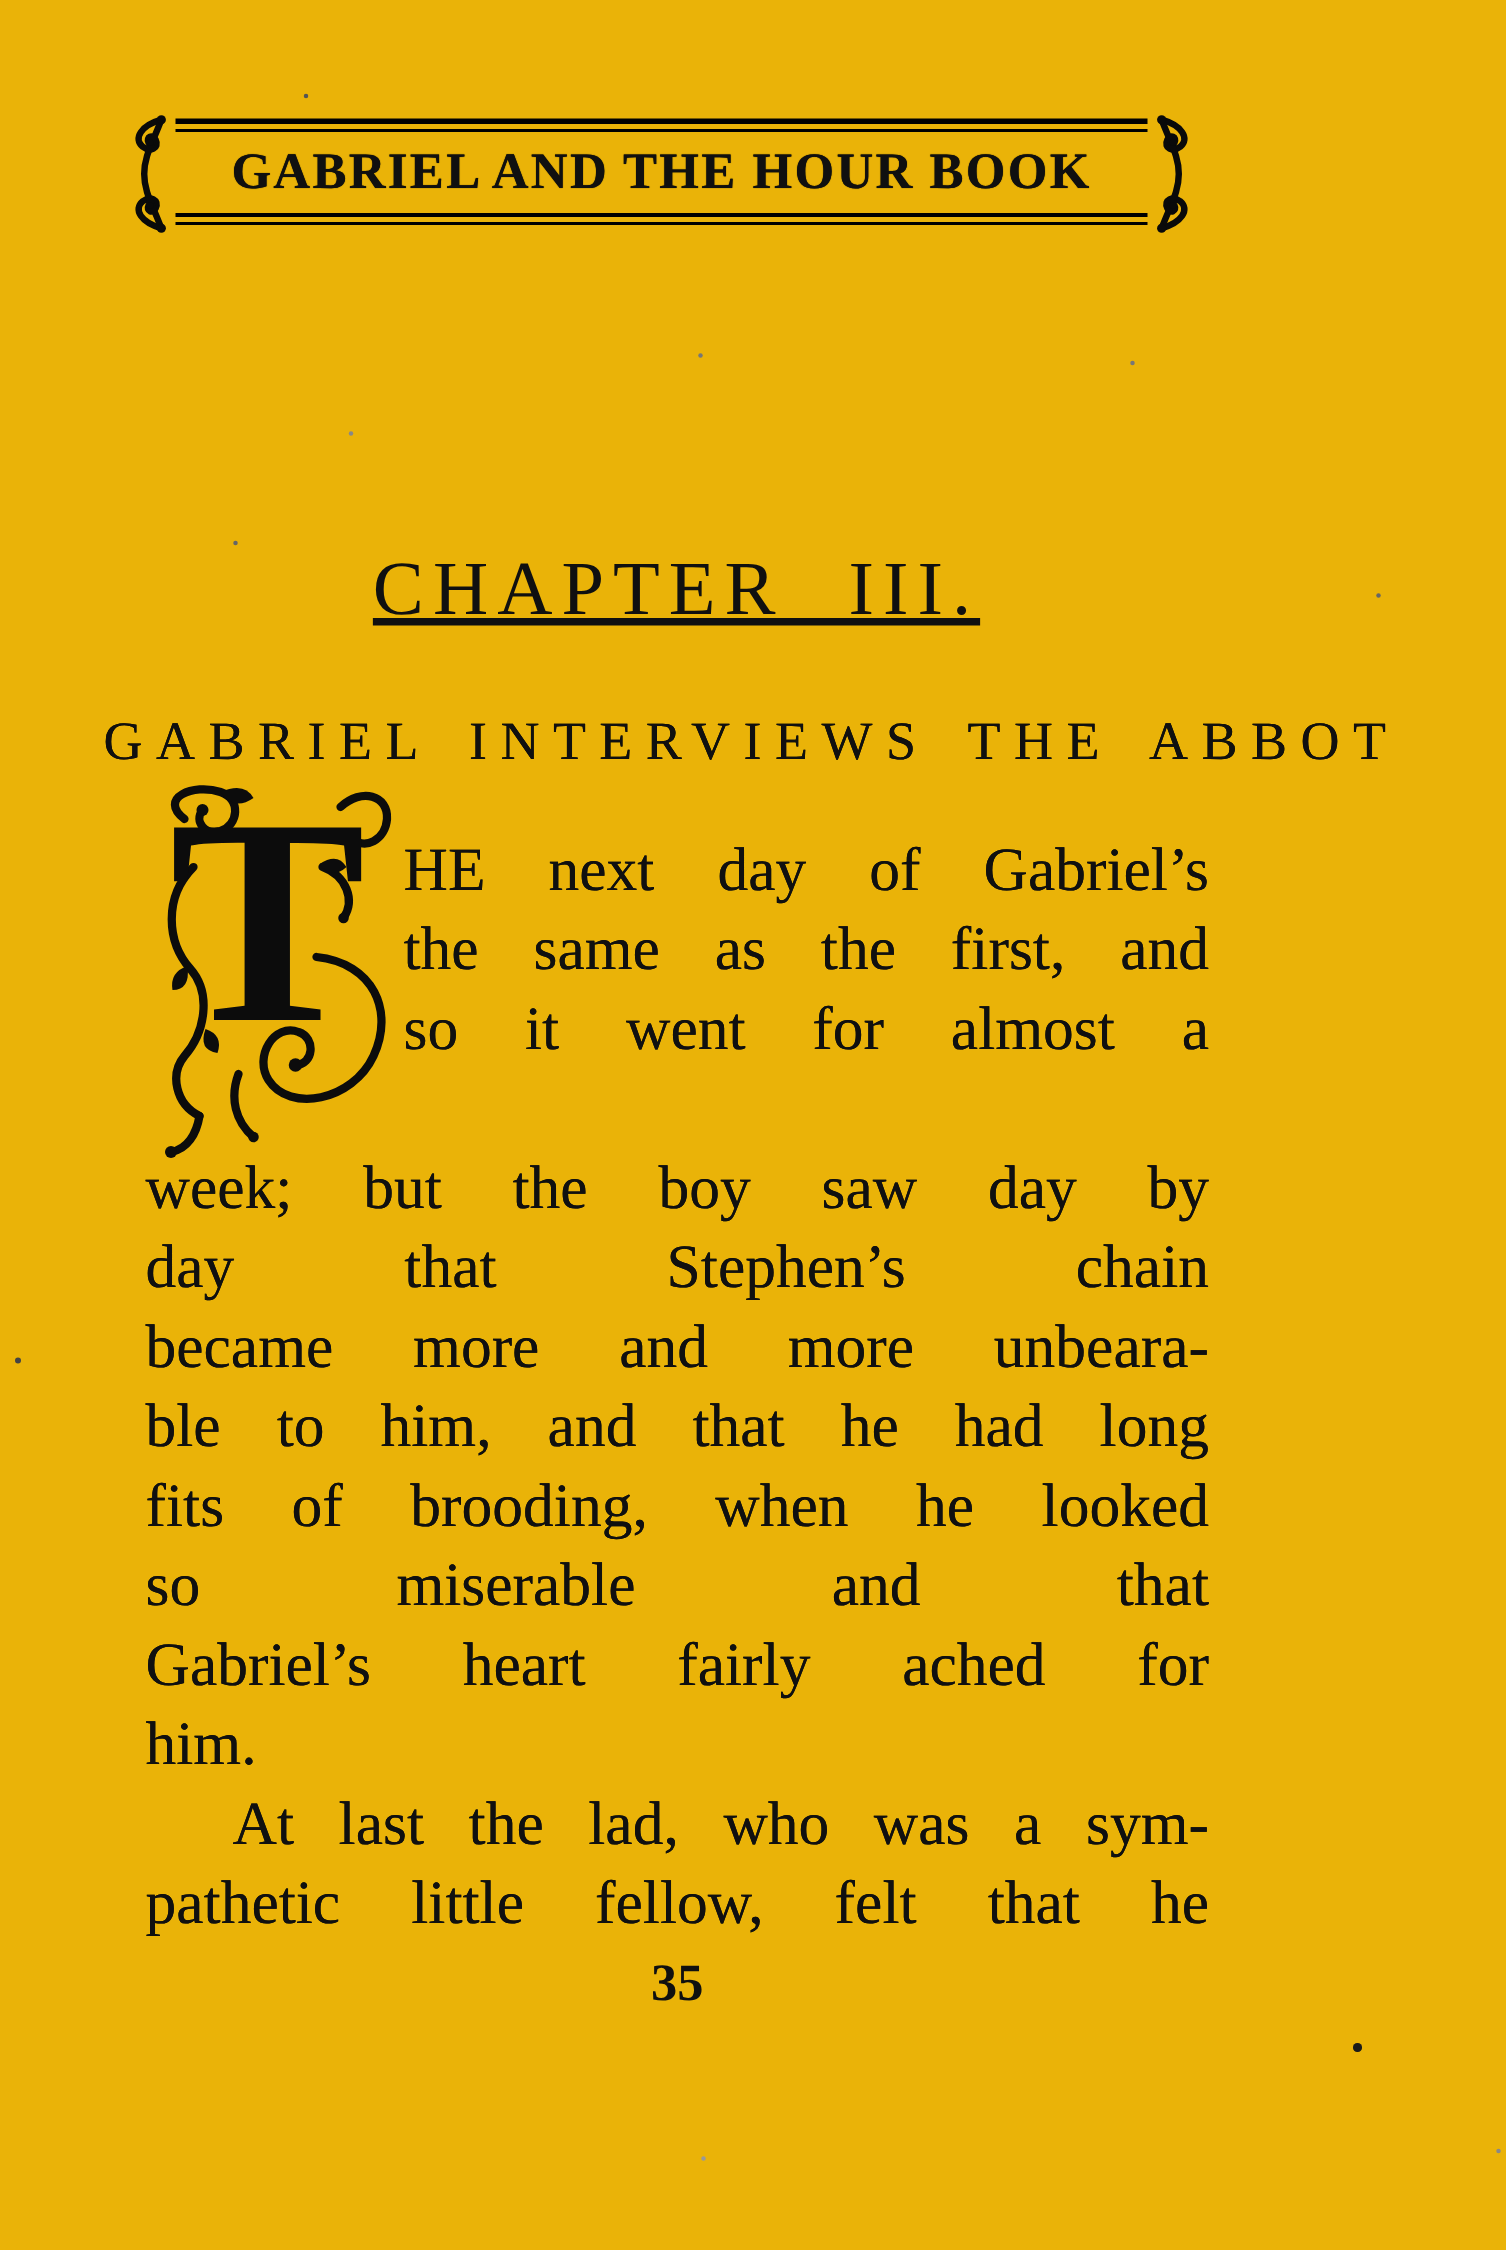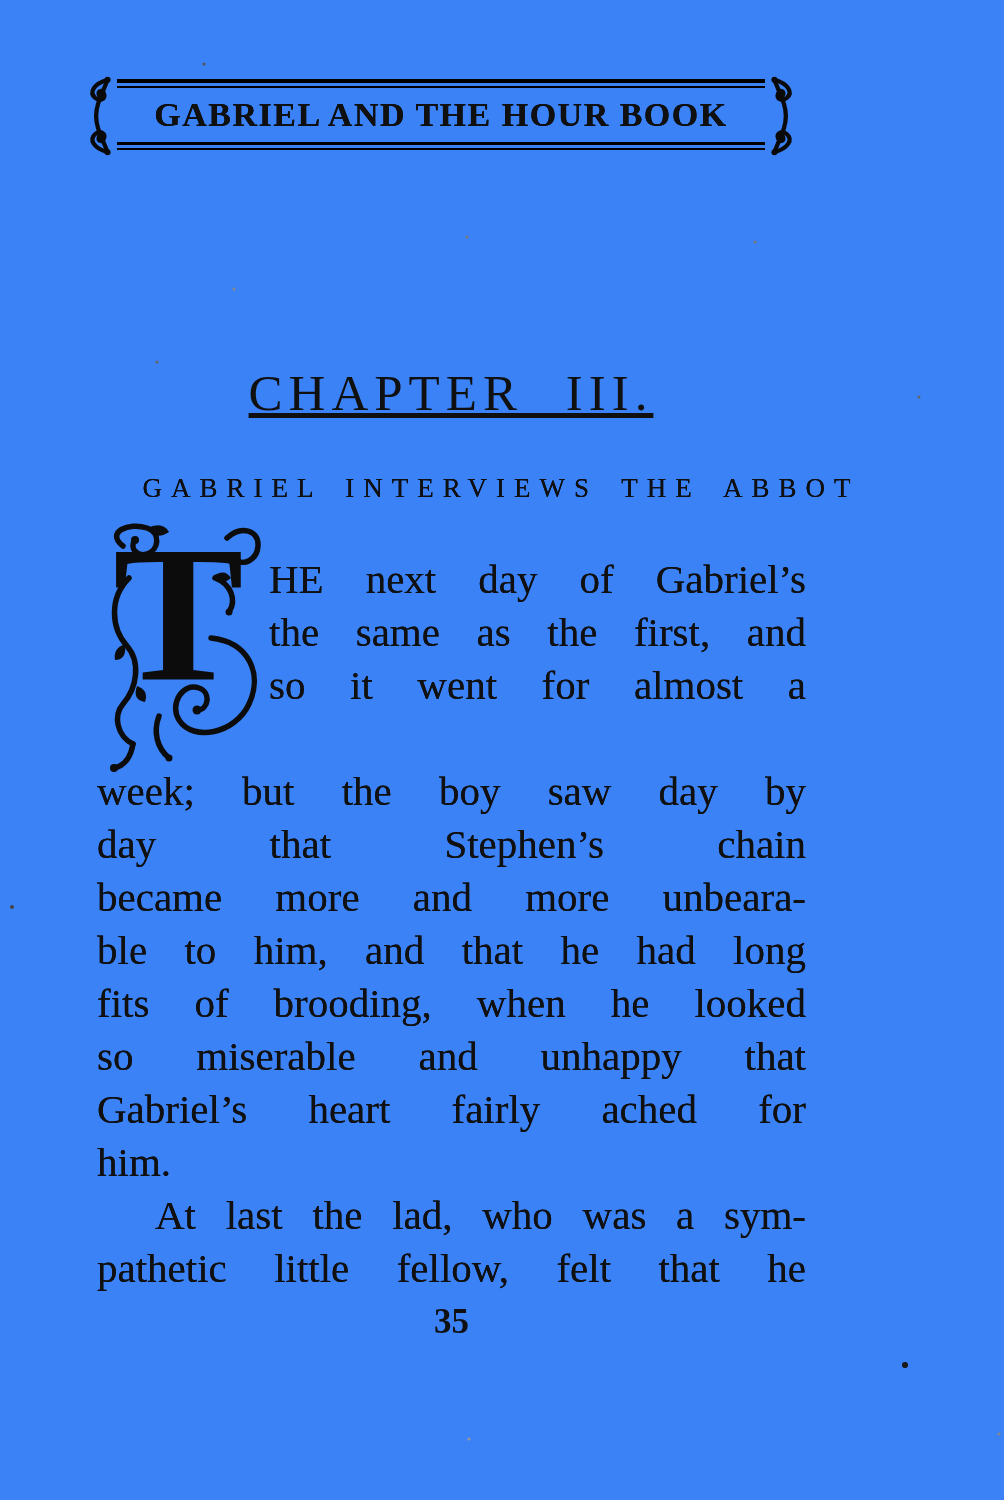--- a/index.html
+++ b/index.html
@@ -1,37 +1,37 @@
 <!DOCTYPE html>
 <html><head>
 <meta charset="utf-8">
 <style>
   html,body{margin:0;padding:0;background:#ffffff;}
   .page{
-    position:relative;width:1004px;height:1500px;background:#3b82f6;
+    position:relative;width:1004px;height:1500px;background:#eab308;
     font-family:"Liberation Serif","DejaVu Serif",serif;color:#101010;overflow:hidden;
   }
   
   .banner{position:absolute;left:84px;top:76px;width:714px;height:80px;display:flex;align-items:stretch;}
   .flourish{flex:0 0 30px;height:100%;}
   .flourish svg{width:100%;height:100%;display:block;}
   .flourish.right svg{transform:scaleX(-1);}
   .banner-core{flex:1 1 auto;position:relative;margin:0 3px;}
   .rule-top{position:absolute;top:3px;left:0;right:0;height:10px;
     background:linear-gradient(#000 0 4px,transparent 4px 7px,#000 7px 9px,transparent 9px);}
   .rule-bottom{position:absolute;bottom:5px;left:0;right:0;height:9px;
     background:linear-gradient(#000 0 3px,transparent 3px 6px,#000 6px 8px,transparent 8px);}
   .banner-title{position:absolute;top:50%;left:0;right:0;transform:translateY(-52%);
     text-align:center;font-weight:700;font-size:34px;letter-spacing:1.5px;white-space:nowrap;
     text-shadow:0 0 0.6px #000;}
   
   .chapter-heading{position:absolute;left:97px;top:364px;width:708px;margin:0;text-align:center;
     font-weight:400;font-size:51px;letter-spacing:6px;word-spacing:24px;white-space:nowrap;text-decoration:underline;}
   .subheading{position:absolute;left:51px;top:473px;width:900px;margin:0;text-align:center;
-    font-weight:400;font-size:27px;letter-spacing:9px;word-spacing:8px;white-space:nowrap;
+    font-weight:400;font-size:36px;letter-spacing:9px;word-spacing:8px;white-space:nowrap;
     text-shadow:0 0 0.4px #000;}
   
   .drop-cap{position:absolute;left:95px;top:520px;width:172px;height:254px;}
   .drop-cap svg{width:100%;height:100%;display:block;}
   .lines{position:absolute;font-size:41px;text-shadow:0 0 0.4px #101010;}
   .line{display:flex;justify-content:space-between;height:53px;line-height:53px;white-space:nowrap;}
   .line.line-left{display:block;}
   .p1-indent{left:269px;top:553px;width:537px;}
   .p1-full{left:97px;top:765px;width:709px;}
   .p2{left:97px;top:1189px;width:709px;}
@@ -188,21 +188,20 @@
         <span>of</span>
         <span>brooding,</span>
         <span>when</span>
         <span>he</span>
         <span>looked</span>
       </div>
       <div class="line">
         <span>so</span>
         <span>miserable</span>
         <span>and</span>
-        <span>unhappy</span>
         <span>that</span>
       </div>
       <div class="line">
         <span>Gabriel’s</span>
         <span>heart</span>
         <span>fairly</span>
         <span>ached</span>
         <span>for</span>
       </div>
       <div class="line line-left">him.</div>

